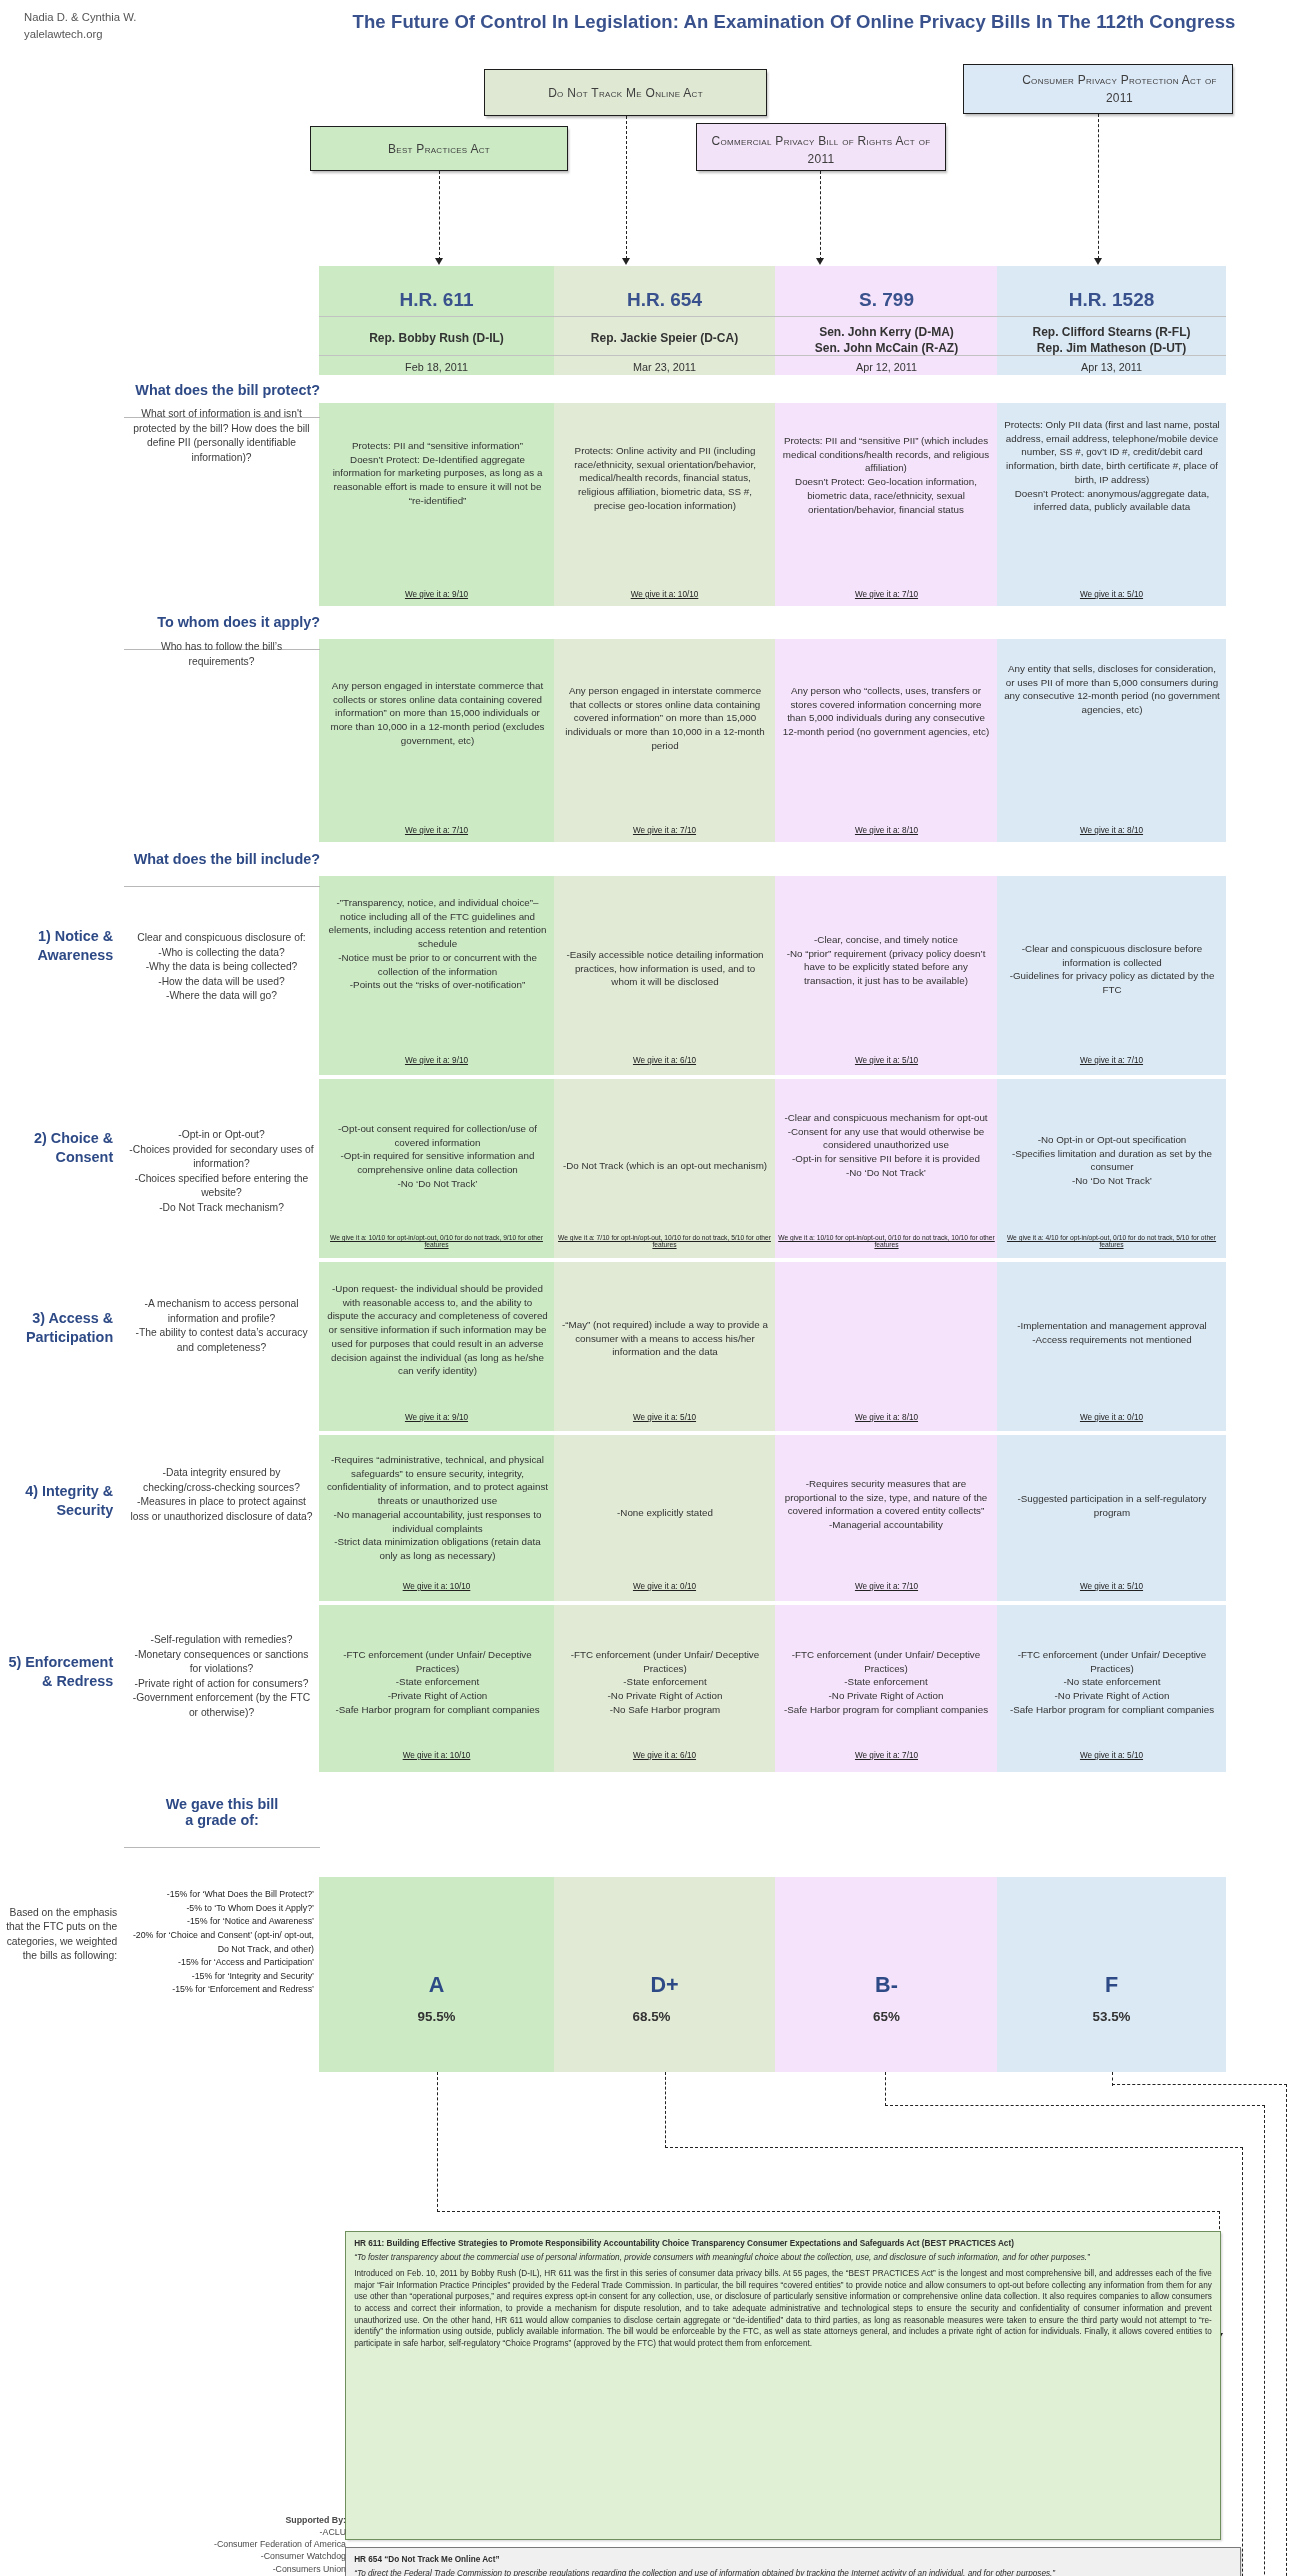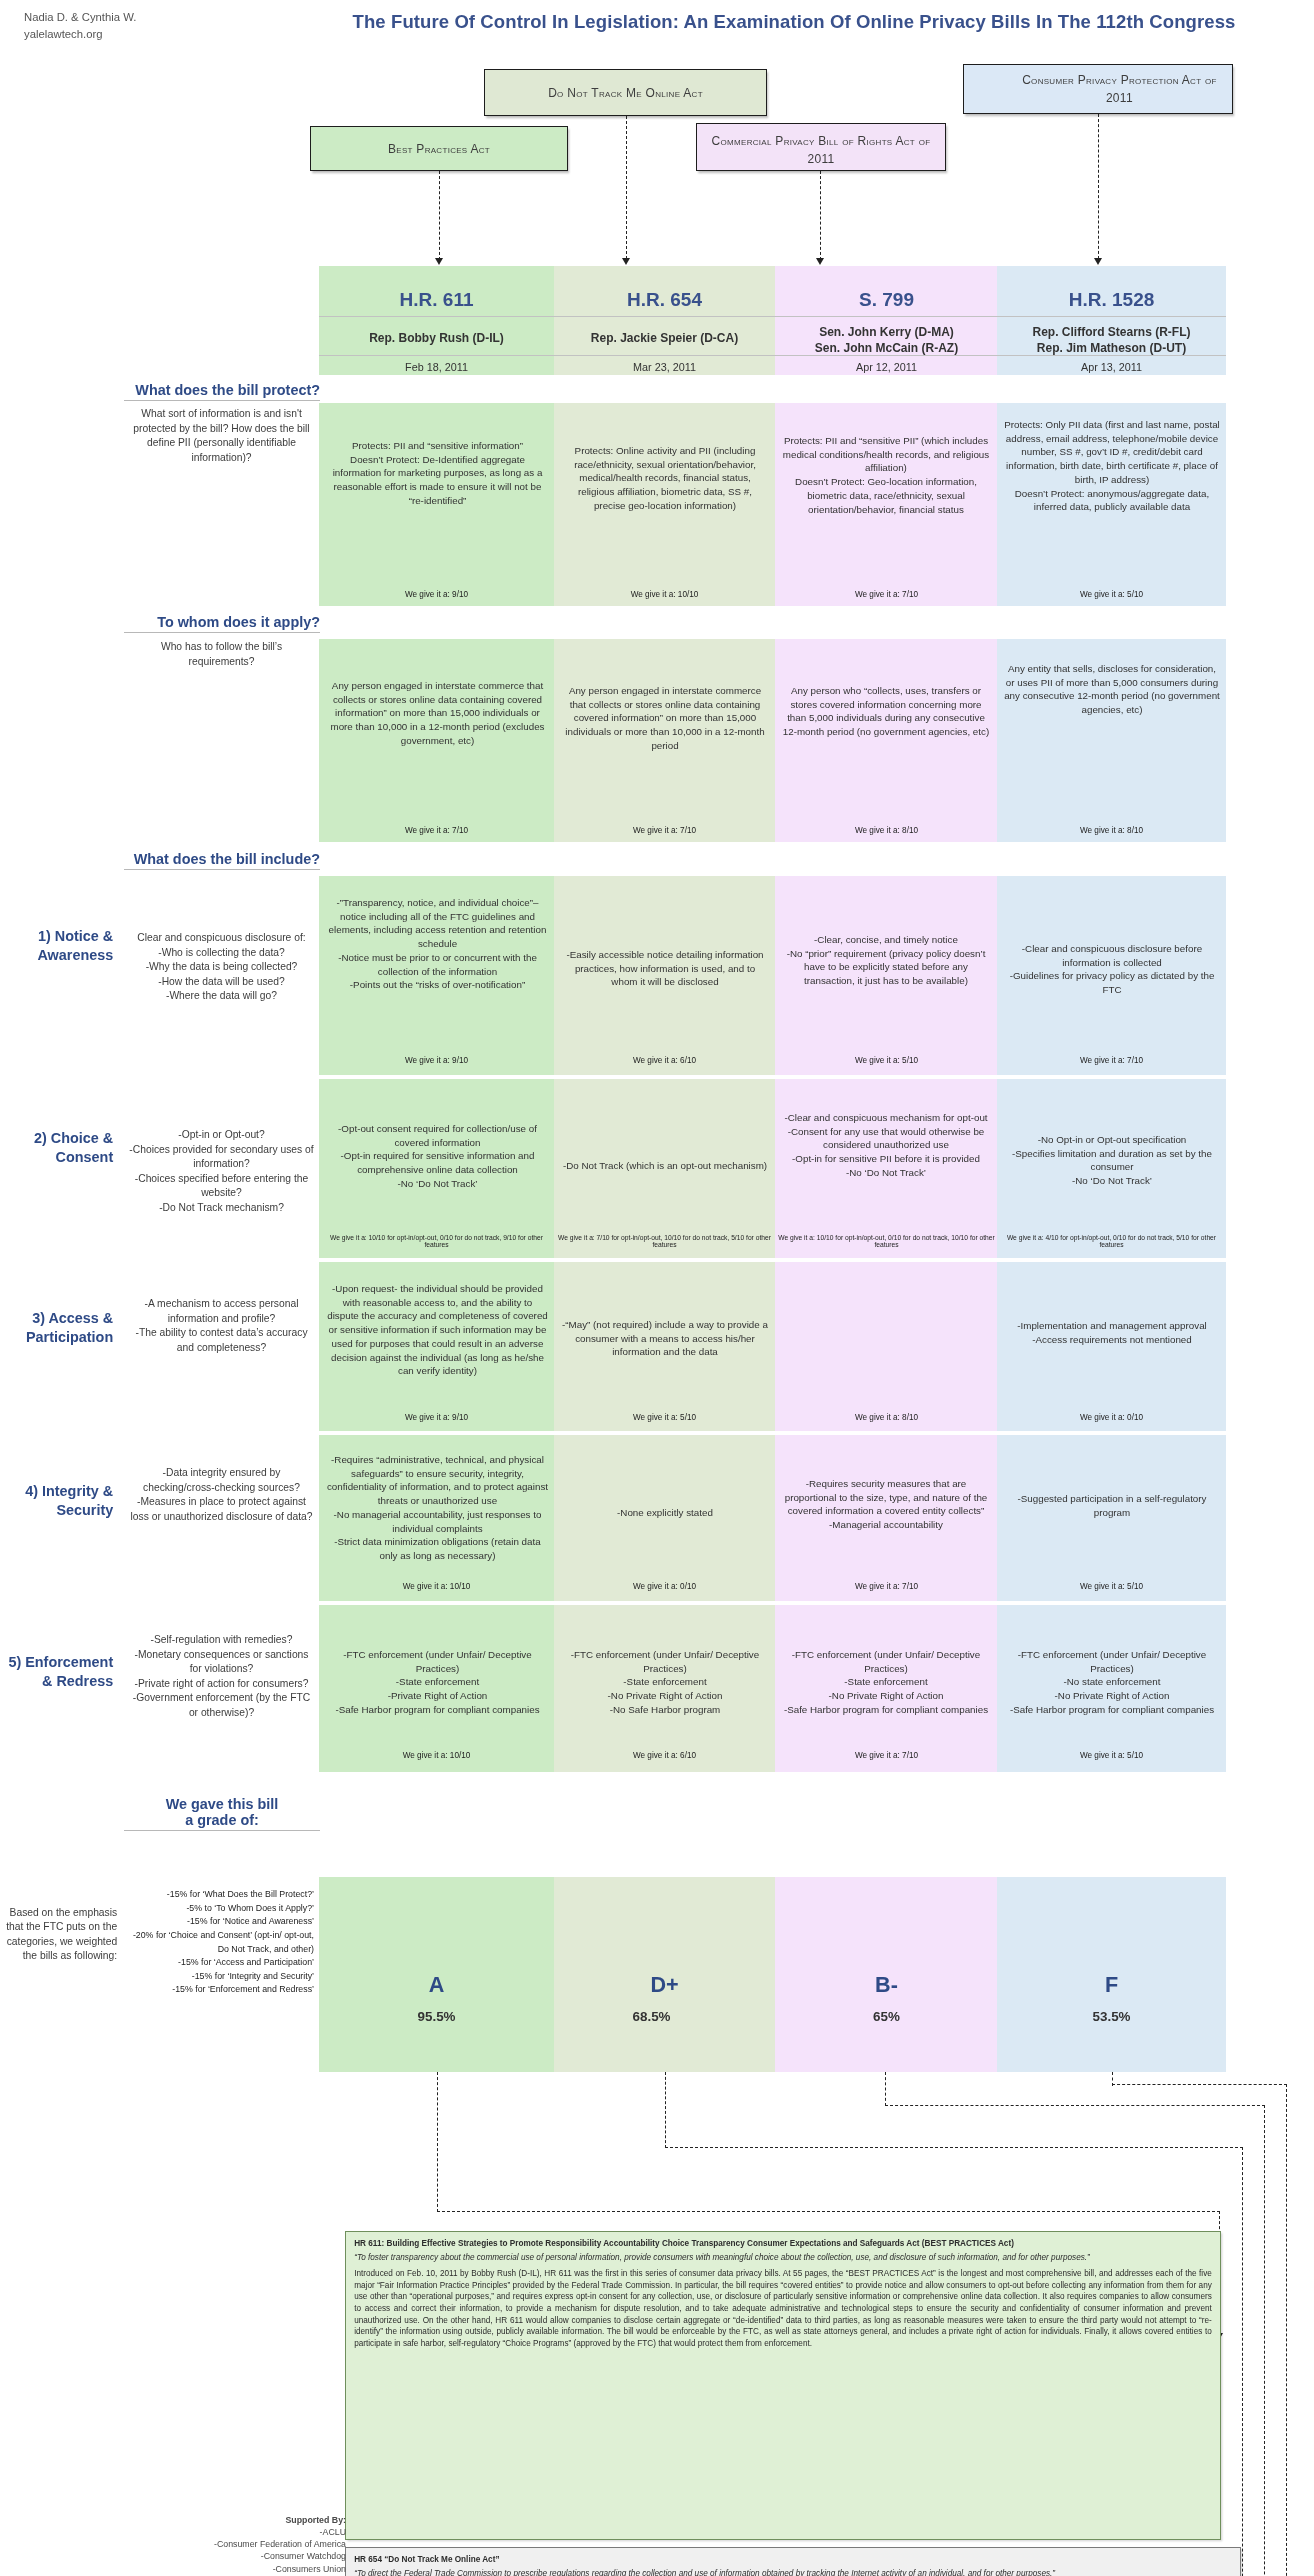--- a/index.html
+++ b/index.html
@@ -46,26 +46,26 @@
   .c2 { background:#e1ead5; }
   .c3 { background:#f5e3fb; }
   .c4 { background:#dbe9f4; }
 
   .billno  { position:absolute; text-align:center; font-size:19px; font-weight:bold; color:#39518c; }
   .sponsor { position:absolute; text-align:center; font-size:12px; font-weight:bold; color:#333; line-height:1.35; }
   .dateline{ position:absolute; text-align:center; font-size:10.8px; color:#333; }
 
   .secthead {
     position:absolute; text-align:right; font-size:14.4px; font-weight:bold;
-    color:#2e4a86; border-bottom:0.5px solid #b8b8b8; padding-bottom:2px;
+    color:#2e4a86; border-bottom:0.5px solid #b8b8b8; padding-bottom:19px;
   }
   .rowlabel { position:absolute; text-align:right; font-size:14.4px; font-weight:bold; color:#2e4a86; line-height:1.3; }
   .question { position:absolute; text-align:center; font-size:10.3px; color:#3c3c3c; line-height:1.42; }
   .cell     { position:absolute; text-align:center; font-size:9.8px; color:#333; line-height:1.4; }
-  .score    { position:absolute; text-align:center; font-size:8.2px; color:#222; }
+  .score    { position:absolute; text-align:center; font-size:8.2px; color:#222;text-decoration:underline; }
   .hrule    { position:absolute; border-top:0.5px solid #c2c2c2; }
 
   .grade    { position:absolute; text-align:center; font-size:21.6px; font-weight:bold; color:#2e4a86; }
   .gradepct { position:absolute; text-align:center; font-size:13.4px; font-weight:bold; color:#333; }
   .weights  { position:absolute; text-align:right; font-size:8.8px; color:#222; line-height:1.55; }
   .basis    { position:absolute; text-align:right; font-size:10.3px; color:#3c3c3c; line-height:1.4; }
 
   
   .panel {
     position:absolute; border:0.5px solid #7a7a7a; padding:6.2px 8.2px;

